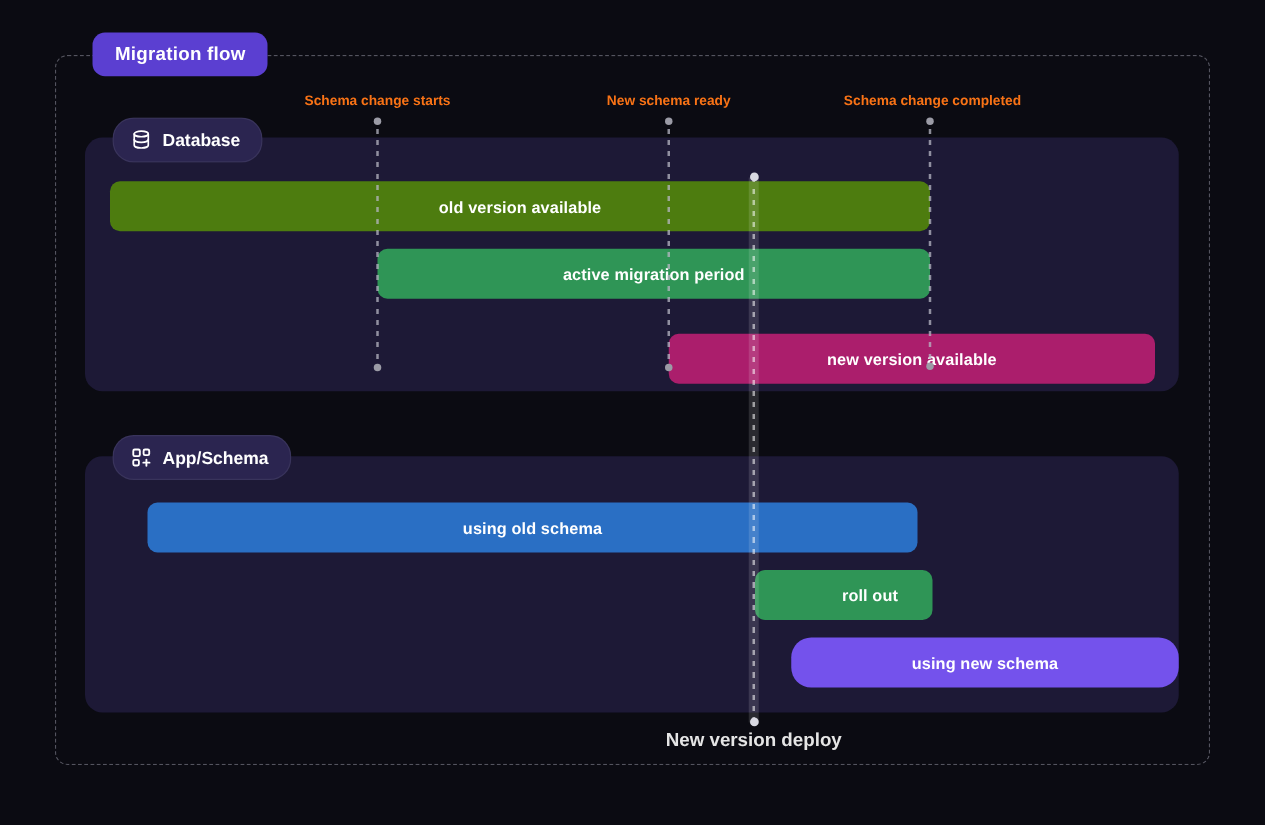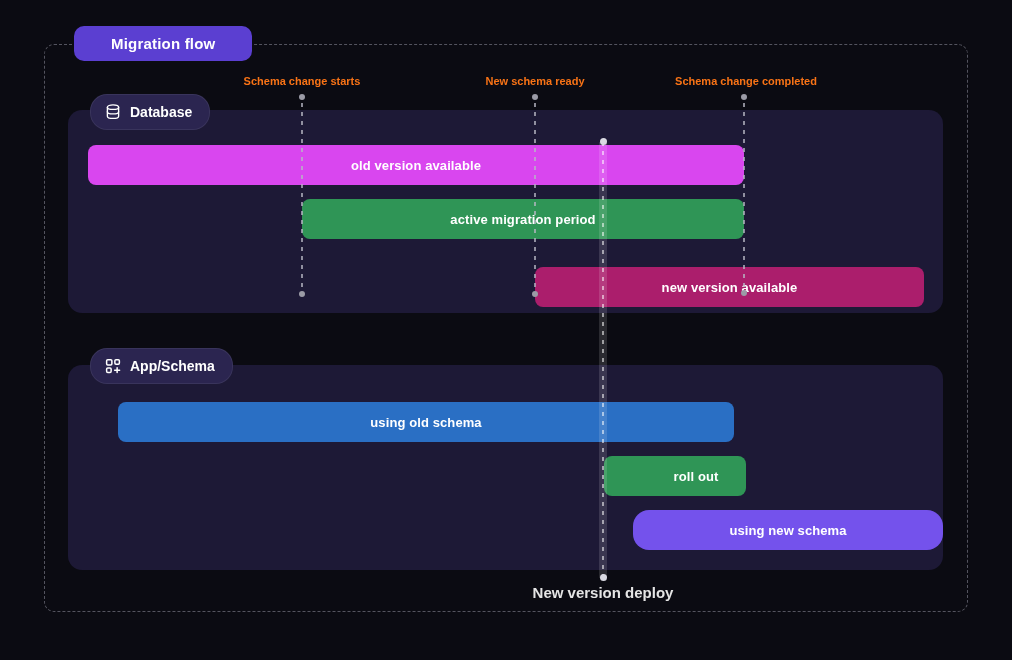--- a/index.html
+++ b/index.html
@@ -7,21 +7,21 @@
     position:relative;width:1012px;height:660px;overflow:hidden;
     background:#0b0b12;
     font-family:"Liberation Sans",sans-serif;
     -webkit-font-smoothing:antialiased;
   }
   .frame{
     position:absolute;left:44px;top:44px;width:922px;height:566px;
     border:1.5px dashed rgba(158,158,172,.5);border-radius:10px;
   }
   .title-badge{
-    position:absolute;left:74px;top:26px;height:35px;padding:0 37px;
+    position:absolute;left:74px;top:26px;height:35px;padding:0 18px;
     border-radius:10px;display:flex;align-items:center;
     color:#fff;font-size:15px;font-weight:700;letter-spacing:.2px;
   }
   .panel{
     position:absolute;left:68px;width:875px;border-radius:14px;
   }
   .panel.db{top:110px;height:203px;}
   .panel.app{top:365px;height:205px;}
   .section-badge{
     position:absolute;height:34px;padding:0 17px 0 13px;border-radius:17px;
@@ -77,21 +77,21 @@
   <div class="panel app" style="background-color: rgb(29, 25, 54);"></div>
 
   <div class="title-badge" style="background-color: rgb(91, 63, 209);">
     <span>Migration flow</span>
   </div>
 
   <div class="milestone-label" style="left:302px">Schema change starts</div>
   <div class="milestone-label" style="left:535px">New schema ready</div>
   <div class="milestone-label" style="left:746px">Schema change completed</div>
 
-  <div class="bar" style="left: 88px; top: 145px; width: 656px; background-color: #d946ef;">
+  <div class="bar" style="left: 88px; top: 145px; width: 656px; background-color: #4d7c0f;">
     <span>old version available</span>
   </div>
   <div class="bar" style="left: 302px; top: 199px; width: 442px; background-color: rgb(47, 149, 86);">
     <span>active migration period</span>
   </div>
   <div class="bar" style="left: 535px; top: 253px; width: 389px; background-color: rgb(171, 30, 108); margin-top: 14px;">
     <span>new version available</span>
   </div>
 
   <div class="bar" style="left: 88px; top: 402px; width: 616px; background-color: rgb(42, 111, 196); margin-left: 30px;">

